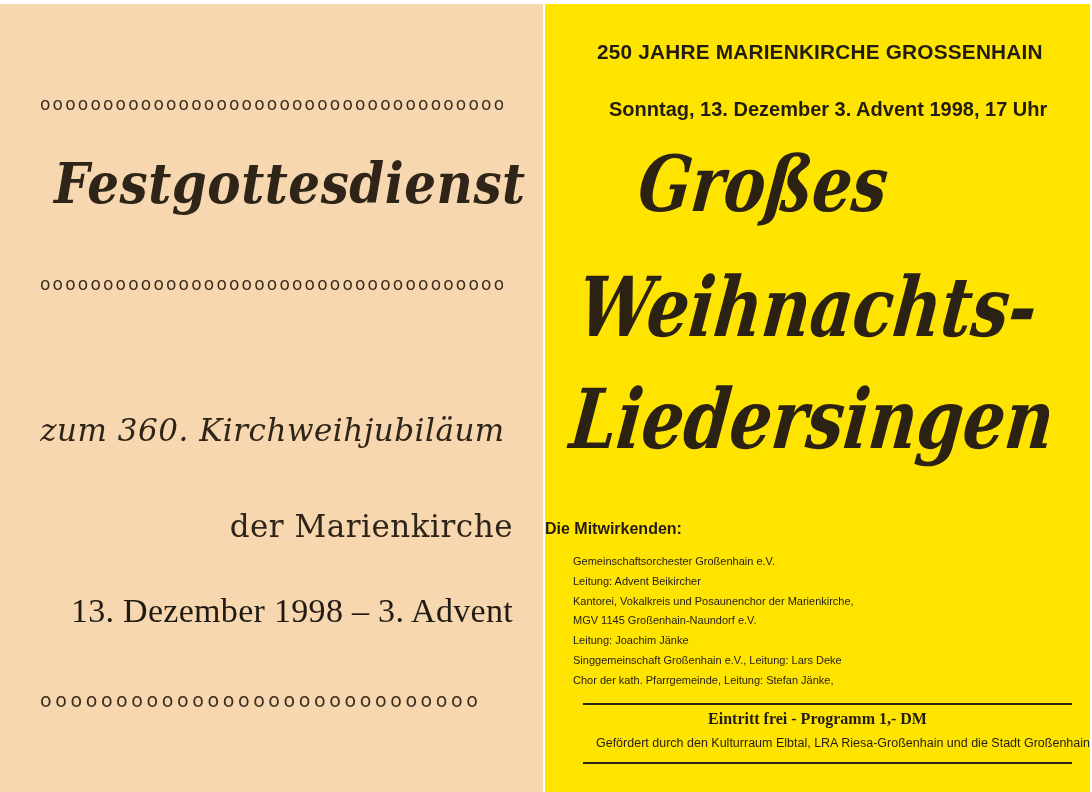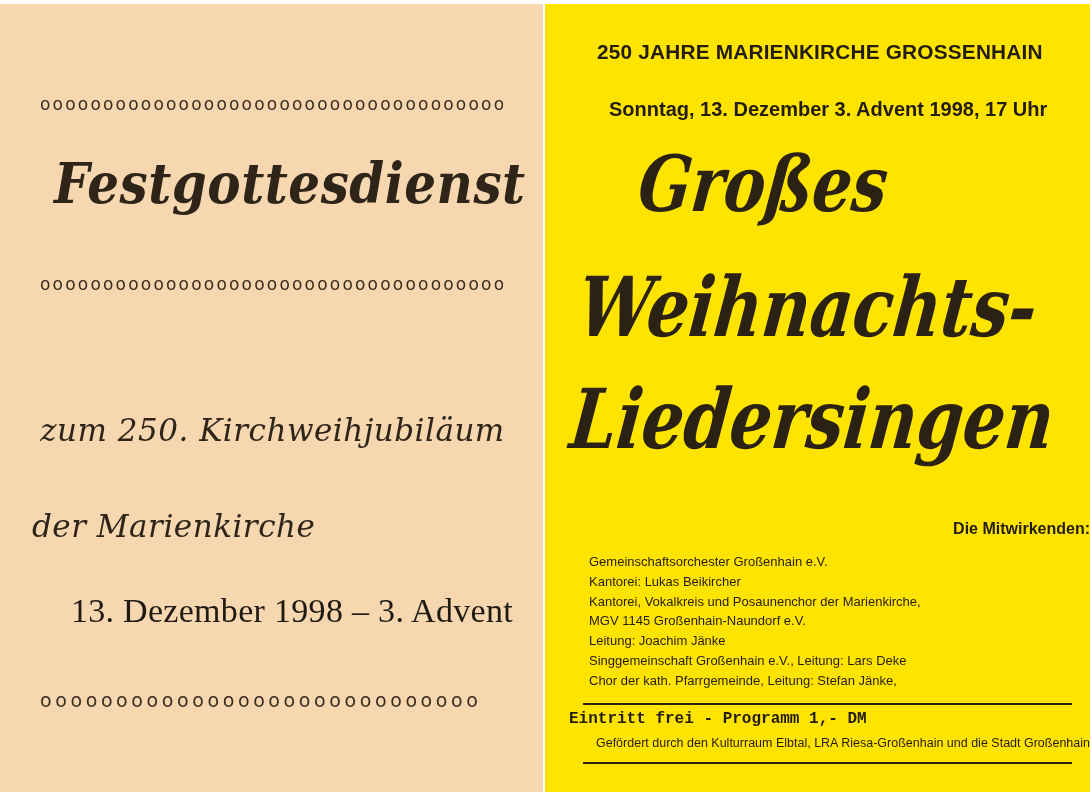--- a/index.html
+++ b/index.html
@@ -81,23 +81,22 @@
     font-style: italic;
     font-size: 31px;
     color: #2e2418;
     letter-spacing: 0.5px;
   }
   .sub-line-2 {
     position: absolute;
     top: 508px;
     left: 0;
     right: 0;
-    text-align: left;
-    font-family: "DejaVu Serif", serif;
-    font-style: italic;
+    text-align: right;
+    font-family: "DejaVu Serif", serif;
     font-size: 31px;
     color: #2e2418;
     letter-spacing: 0.5px;
   }
   .sub-line-3 {
     position: absolute;
     top: 592px;
     left: 0;
     right: 0;
     text-align: right;
@@ -169,59 +168,58 @@
     left: 26px;
     font-size: 66px;
     transform: skewX(-6deg) scaleY(1.25);
   }
 
   .mit-head {
     position: absolute;
     top: 520px;
     left: 0;
     right: 0;
-    text-align: right;
+    text-align: left;
     font-family: "Liberation Sans", sans-serif;
     font-weight: bold;
     font-size: 16px;
     color: #231c10;
   }
   .performers {
     position: absolute;
     top: 552px;
-    left: 44px;
+    left: 28px;
     right: 12px;
     font-family: "Liberation Sans", sans-serif;
-    font-size: 13px;
+    font-size: 11px;
     color: #241d11;
     line-height: 19.8px;
   }
   .performers div { white-space: nowrap; }
 
   .rule-line {
     position: absolute;
     left: 38px;
     right: 18px;
     height: 2px;
     background: #2a2214;
   }
   .rule-top { top: 703px; }
   .rule-bottom { top: 762px; }
 
   .entry {
     position: absolute;
     top: 710px;
     left: 0;
     right: 0;
-    text-align: left;
-    font-family: Liberation Mono, monospace;
+    text-align: center;
+    font-family: Liberation Serif, serif;
     font-weight: bold;
     font-size: 16px;
     color: #231c10;
-    padding-left: 24px;
   }
   .funding {
     position: absolute;
     top: 736px;
     left: 0;
     right: 0;
     text-align: right;
     font-family: "Liberation Sans", sans-serif;
     font-size: 12.5px;
     color: #241d11;
@@ -243,42 +241,42 @@
 </head>
 <body>
 
 <div class="scan">
 
   <div class="left-panel">
     <div class="left-inner">
       <div class="dot-rule dot-rule-1">ooooooooooooooooooooooooooooooooooooooooooo</div>
       <div class="fest-title">Festgottesdienst</div>
       <div class="dot-rule dot-rule-2">ooooooooooooooooooooooooooooooooooooooooooo</div>
-      <div class="sub-line-1">zum 250. Kirchweihjubiläum</div>
+      <div class="sub-line-1">zum 360. Kirchweihjubiläum</div>
       <div class="sub-line-2">der Marienkirche</div>
       <div class="sub-line-3">13. Dezember 1998 – 3. Advent</div>
       <div class="dot-rule dot-rule-3">ooooooooooooooooooooooooooooo</div>
     </div>
   </div>
 
   <div class="seam"></div>
 
   <div class="right-panel">
     <div class="y-head">250 JAHRE MARIENKIRCHE GROSSENHAIN</div>
     <div class="y-date">Sonntag, 13. Dezember   3. Advent 1998, 17 Uhr</div>
 
     <div class="script script-1">Großes</div>
     <div class="script script-2">Weihnachts-</div>
     <div class="script script-3">Liedersingen</div>
 
     <div class="mit-head">Die Mitwirkenden:</div>
 
     <div class="performers">
       <div>Gemeinschaftsorchester Großenhain e.V.</div>
-      <div>Kantorei: Lukas Beikircher</div>
+      <div>Leitung: Advent Beikircher</div>
       <div>Kantorei, Vokalkreis und Posaunenchor der Marienkirche,</div>
       <div>MGV 1145 Großenhain-Naundorf  e.V.</div>
       <div>Leitung:  Joachim Jänke</div>
       <div>Singgemeinschaft Großenhain e.V., Leitung: Lars Deke</div>
       <div>Chor der kath. Pfarrgemeinde, Leitung: Stefan Jänke,</div>
     </div>
 
     <div class="rule-line rule-top"></div>
     <div class="entry">Eintritt frei  -  Programm 1,- DM</div>
     <div class="funding">Gefördert durch den Kulturraum Elbtal, LRA Riesa-Großenhain und die Stadt Großenhain</div>

